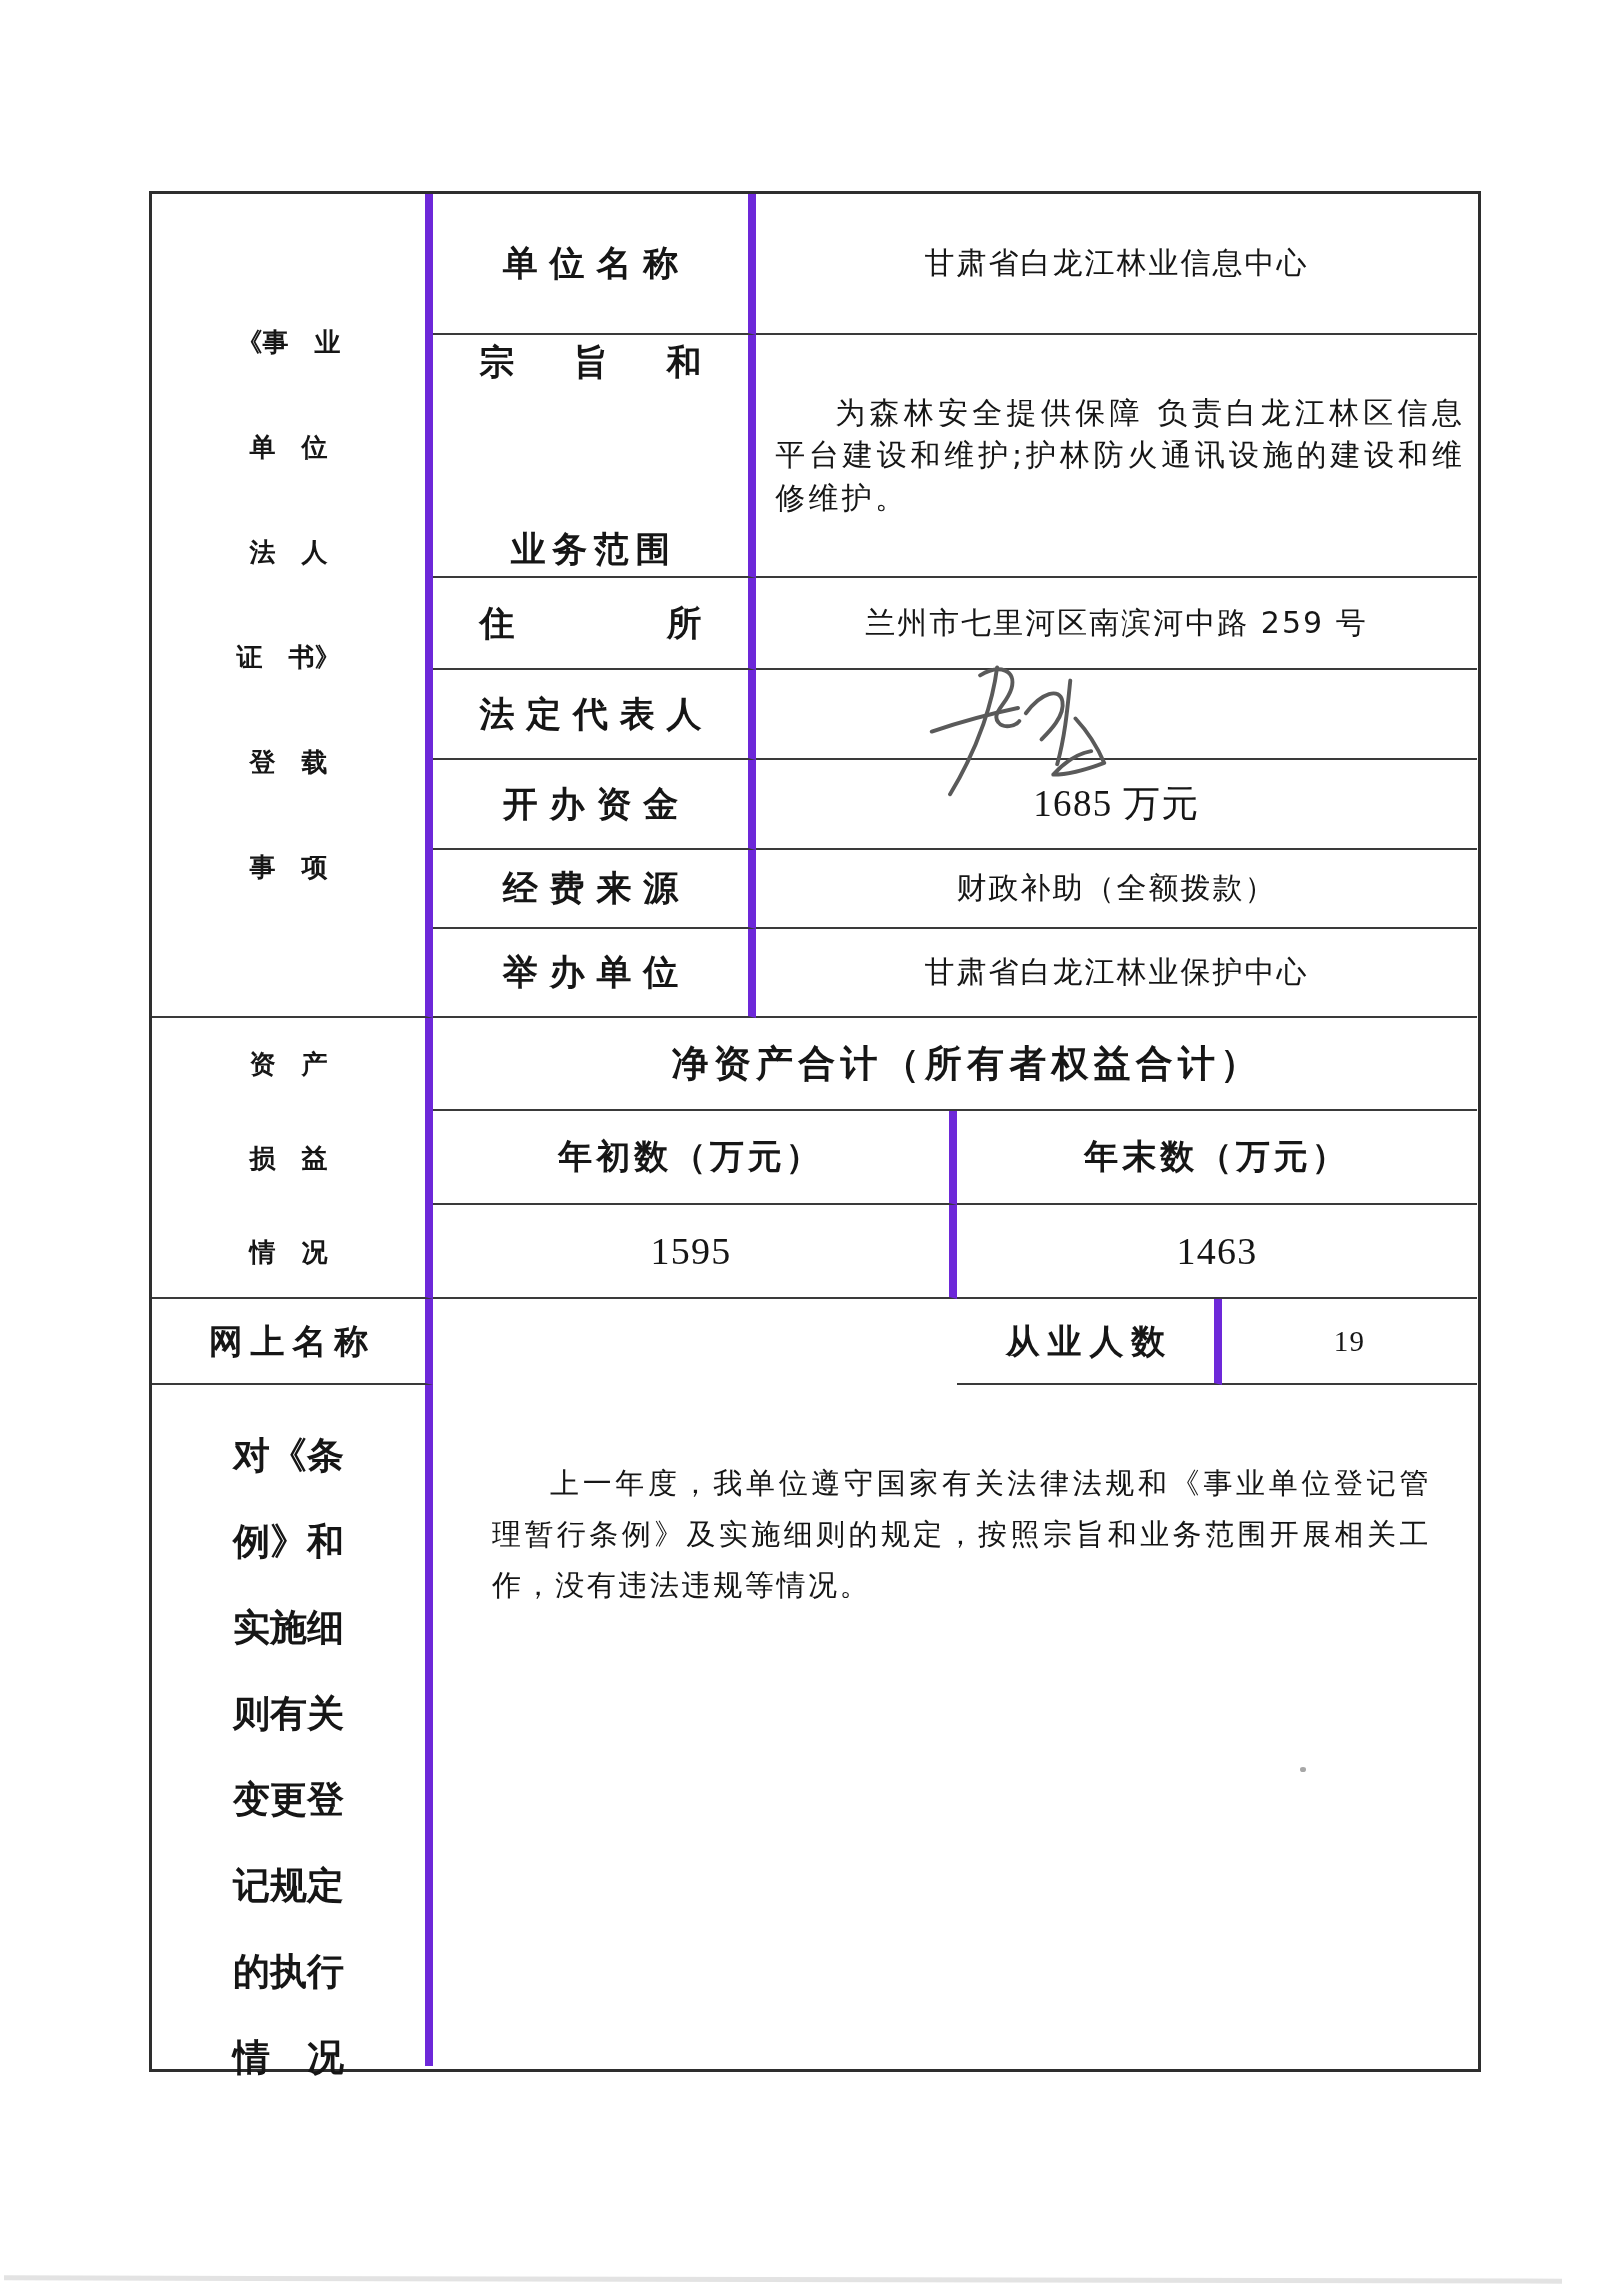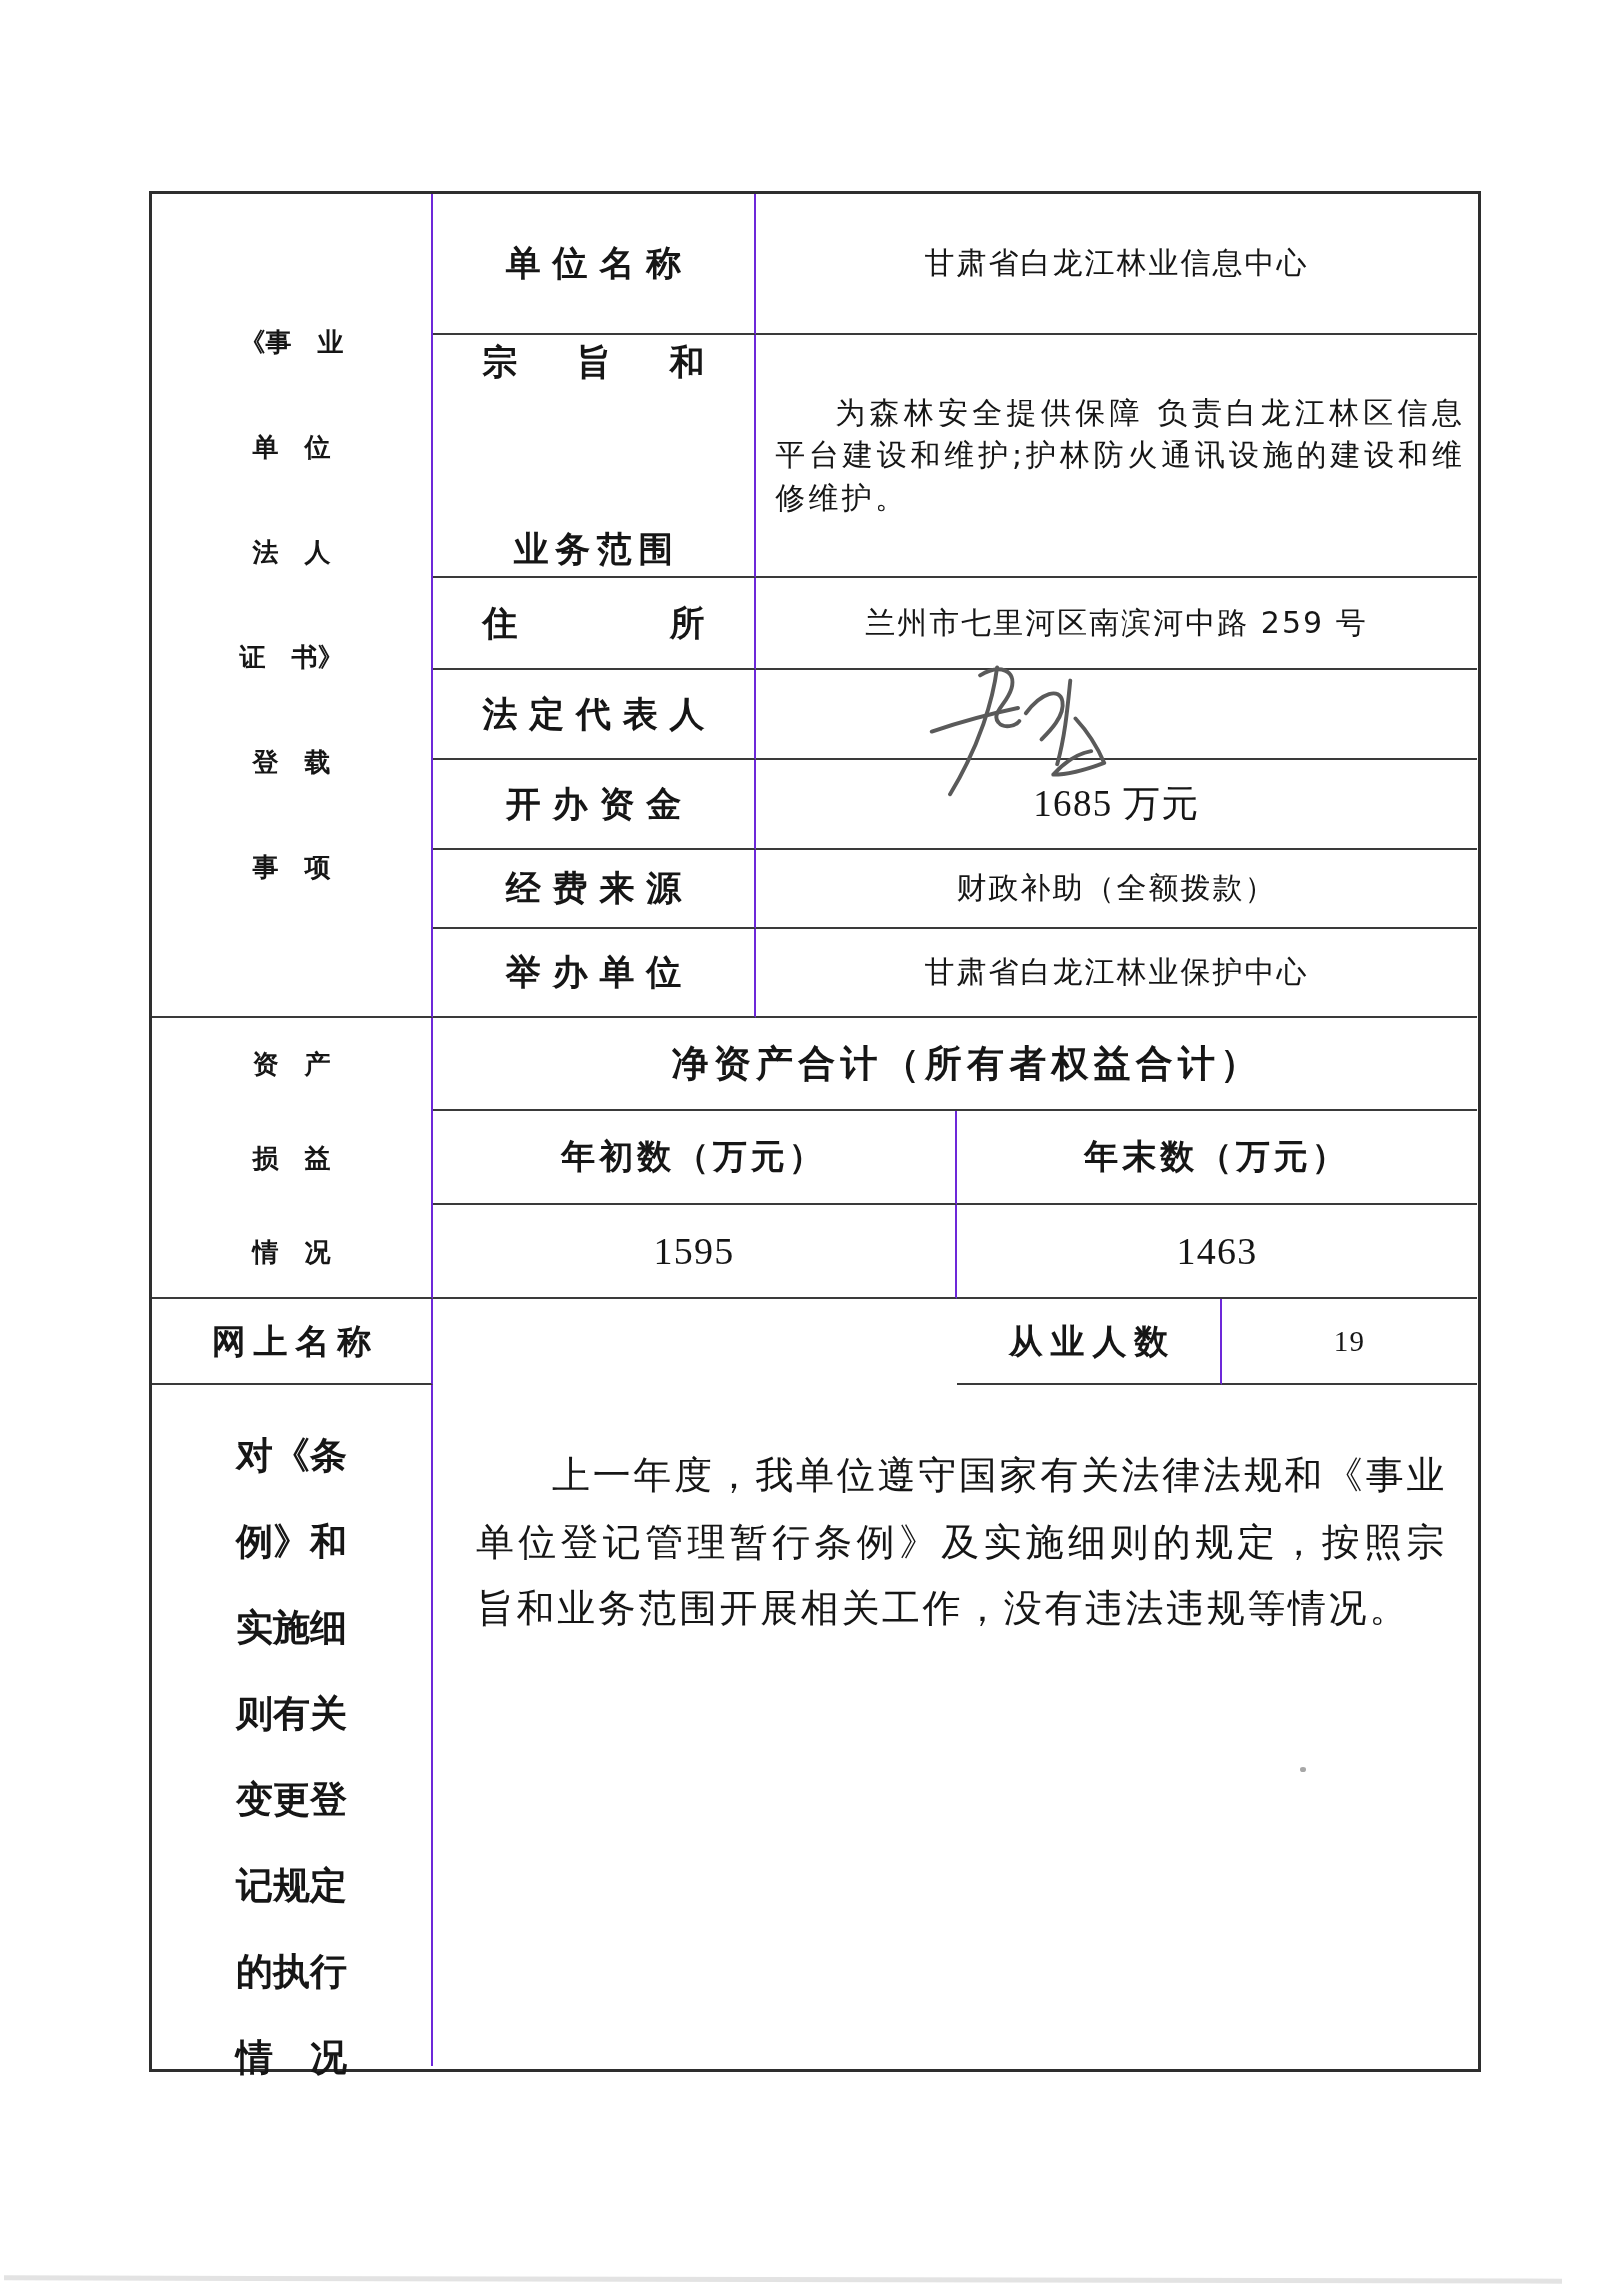--- a/index.html
+++ b/index.html
@@ -20,21 +20,21 @@
     height: 1881px;
     border: 3.3px solid #2e2e2e;
     box-sizing: border-box;
     display: grid;
     grid-template-columns: 281px 323px 201px 265px 255px;
     grid-template-rows: 141px 243px 92px 90px 90px 79px 89px 93px 94px 94px 86px 681px;
     background: #ffffff;
   }
   .cell {
     box-sizing: border-box;
-    border-right: 2px solid #6d28d9;
+    border-right: 8px solid #6d28d9;
     border-bottom: 2px solid #3a3a3a;
     display: flex;
     align-items: center;
     justify-content: center;
     position: relative;
     overflow: visible;
   }
   .no-r { border-right: none; }
   .no-b { border-bottom: none; }
 
@@ -104,22 +104,22 @@
     line-height: 1.42;
     letter-spacing: 3.3px;
     text-indent: 2em;
     text-align: justify;
     padding: 0 11.8px 0 5.2px;
     width: 100%;
     box-sizing: border-box;
   }
   .c-cmpB { align-items: flex-start; }
   .c-cmpB p {
-    margin: 0;
-    font-size: 38px;
+    margin: 16px;
+    font-size: 29px;
     line-height: 1.75;
     letter-spacing: 2.6px;
     text-indent: 2em;
     text-align: justify;
     padding: 57px 30px 0 43px;
     width: 100%;
     box-sizing: border-box;
   }
   .nethead {
     font-weight: 700;

